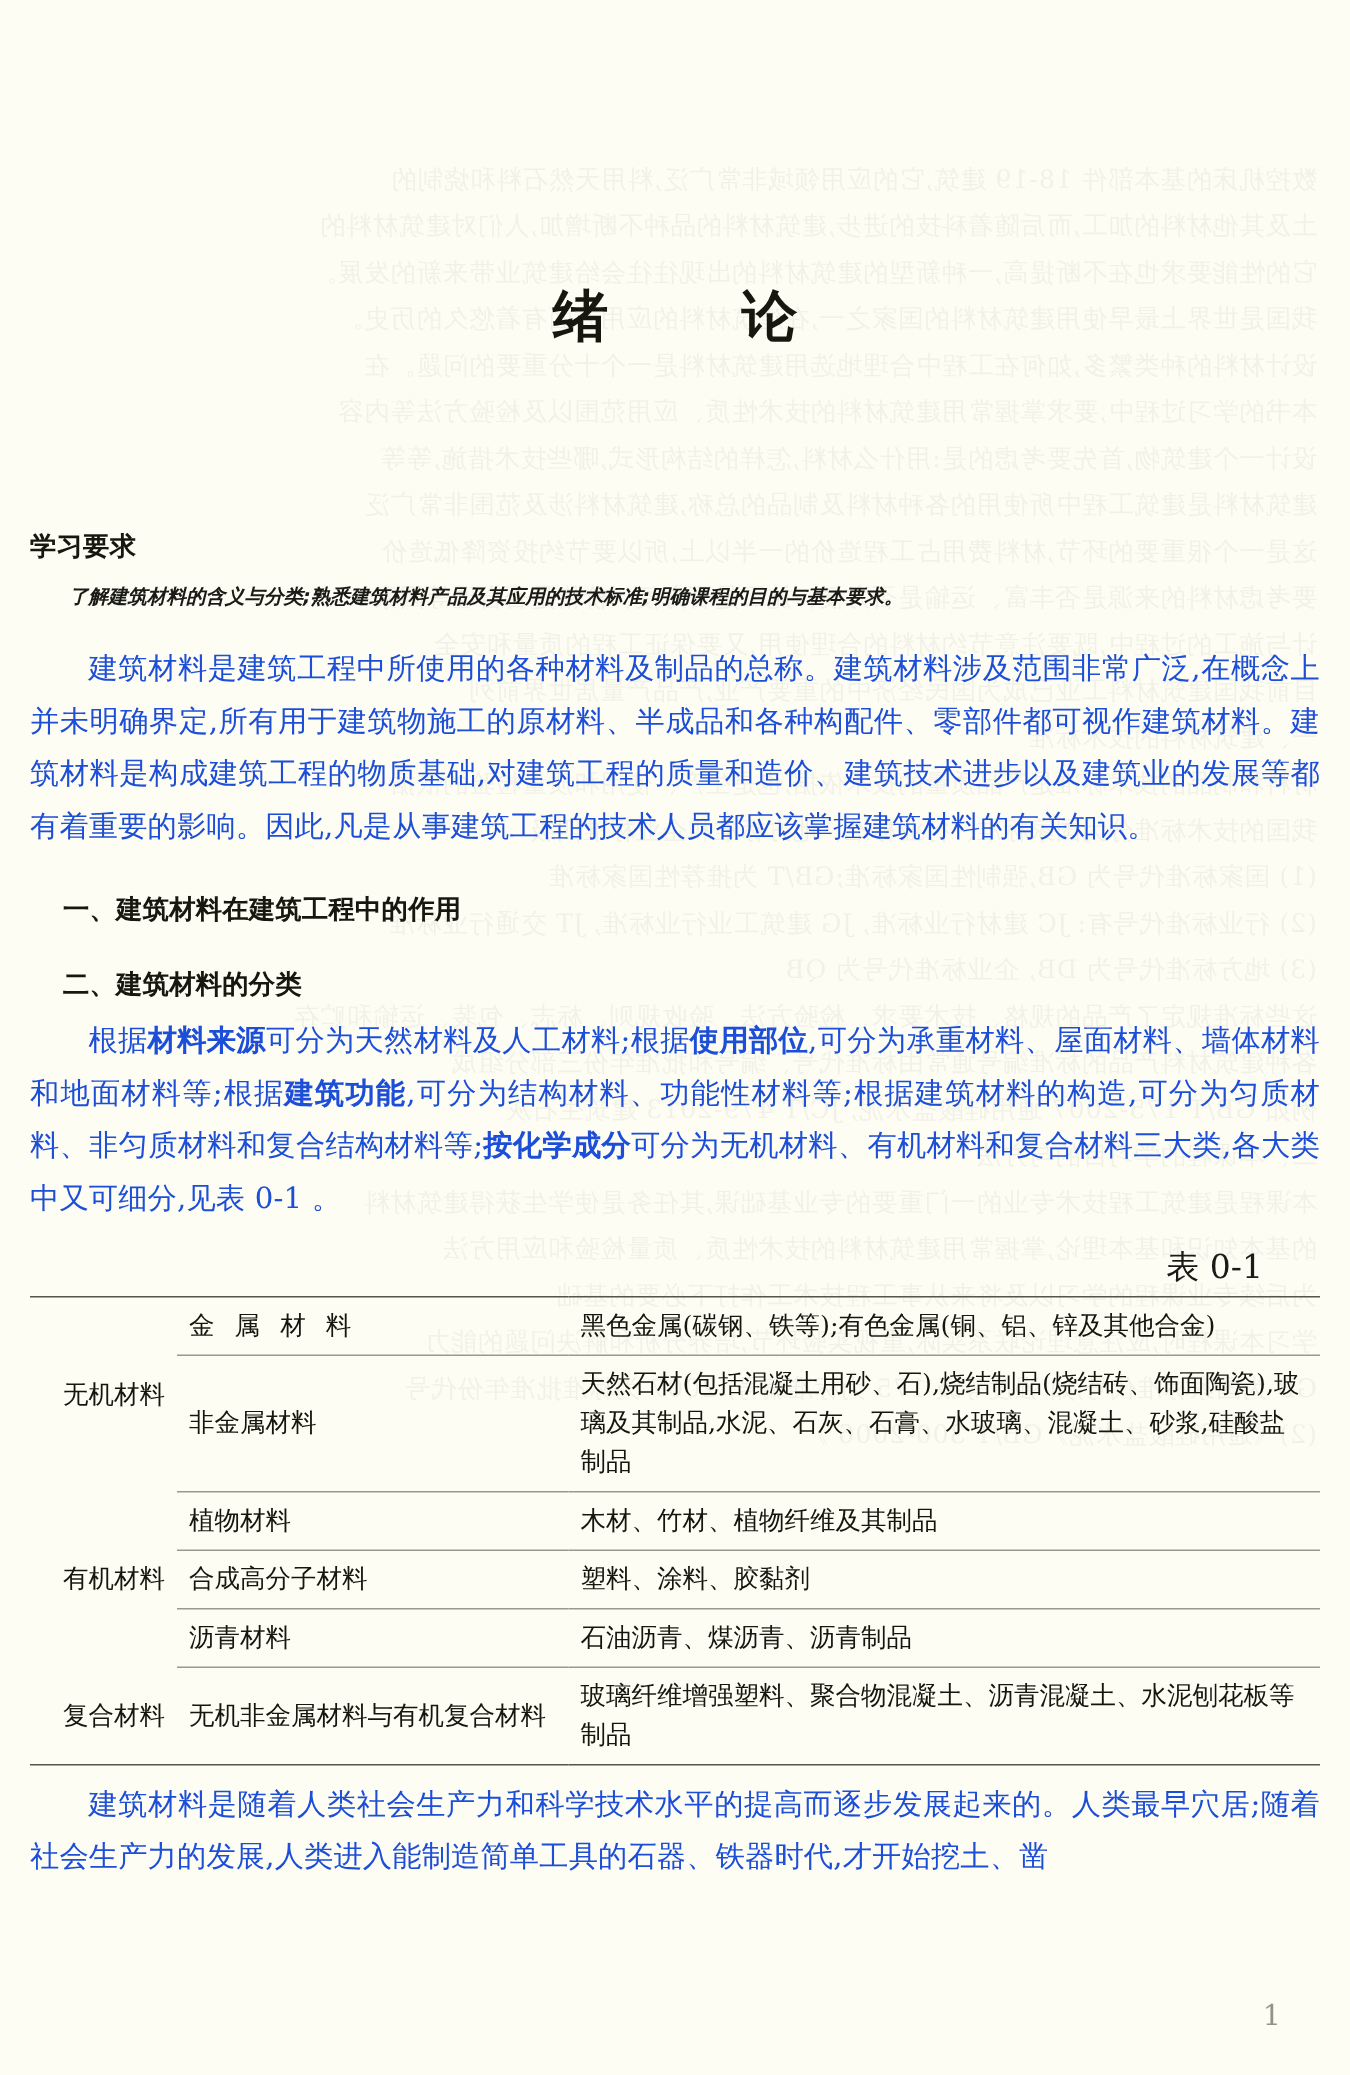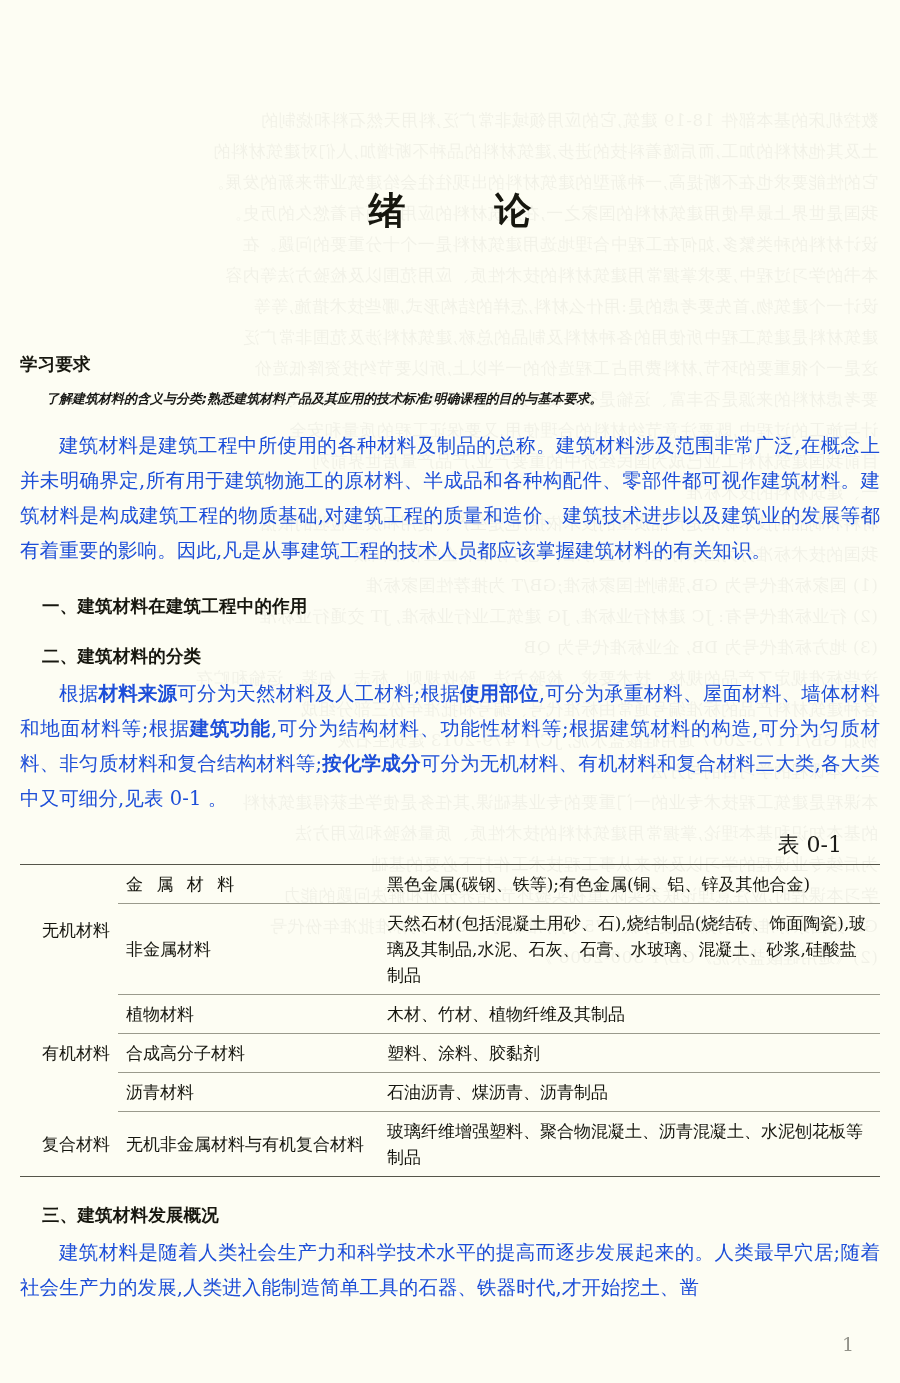--- a/index.html
+++ b/index.html
@@ -204,18 +204,17 @@
       </tr>
 
       <tr class="last">
         <td class="c1">复合材料</td>
         <td class="c2">无机非金属材料与有机复合材料</td>
         <td class="c3">玻璃纤维增强塑料、聚合物混凝土、沥青混凝土、水泥刨花板等制品</td>
       </tr>
     </tbody>
   </table>
 
-  <h3 class="sec-head h-num">三、建筑材料发展概况</h3>
   <p class="body indent">建筑材料是随着人类社会生产力和科学技术水平的提高而逐步发展起来的。人类最早穴居;随着社会生产力的发展,人类进入能制造简单工具的石器、铁器时代,才开始挖土、凿</p>
 
   <div class="pageno">1</div>
 
 </div>
 
 </body></html>

